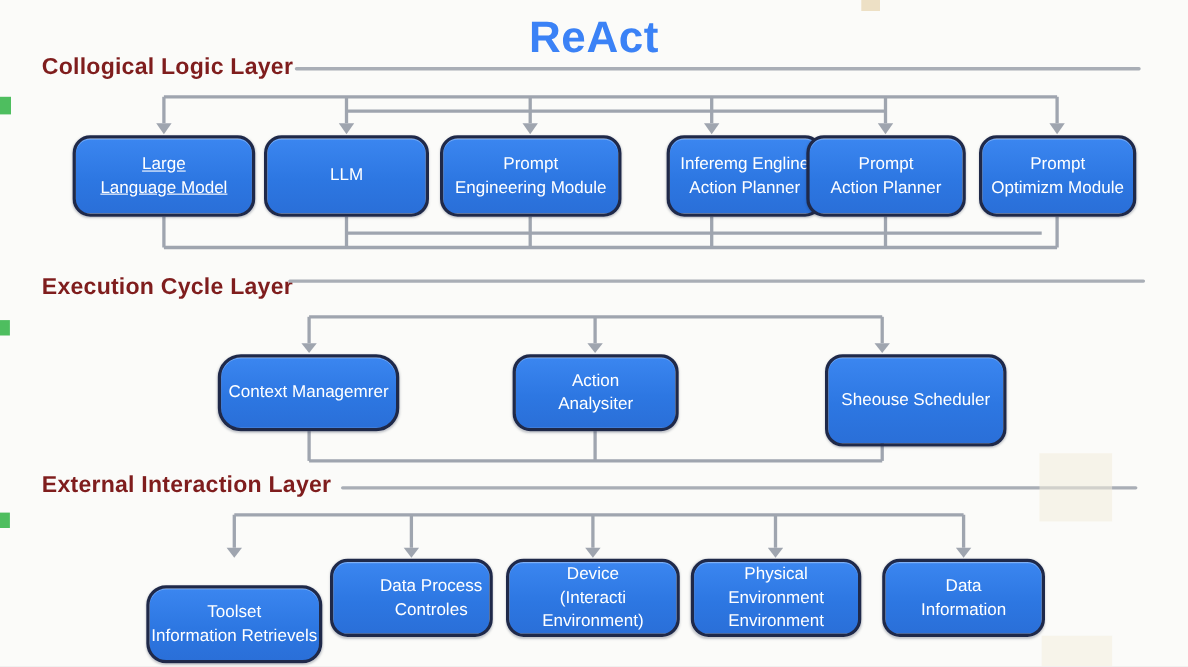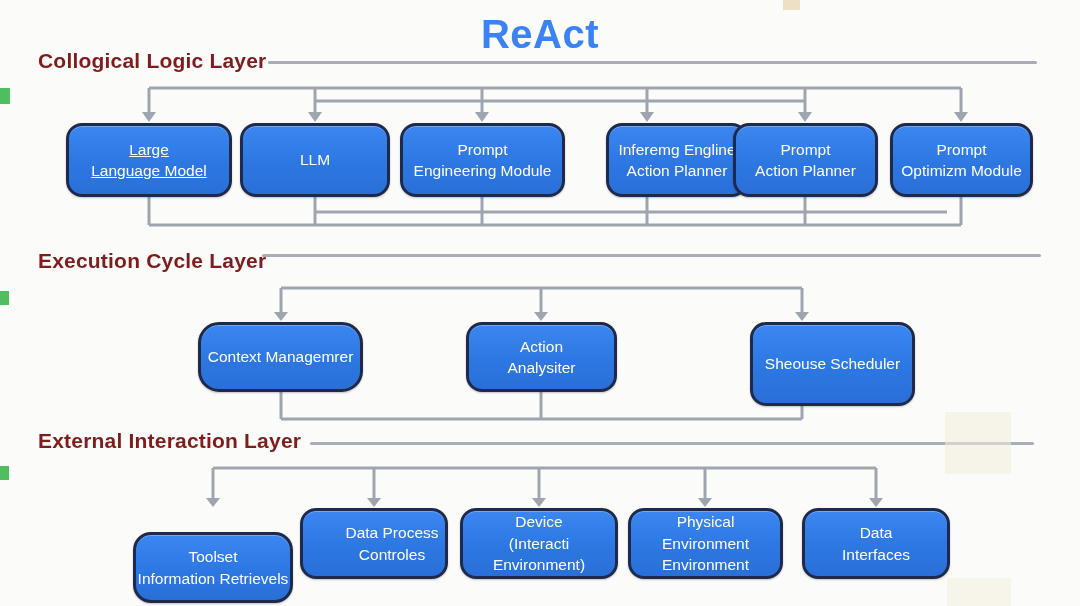--- a/index.html
+++ b/index.html
@@ -130,21 +130,21 @@
 
   <div class="node" style="left:133px;top:532px;width:160px;height:71px;border-radius:18px;">Toolset
 Information Retrievels</div>
   <div class="node" style="left:300px;top:508px;width:148px;height:71px;padding-left:36px;">Data Process
 Controles</div>
   <div class="node" style="left:460px;top:508px;width:158px;height:71px;">Device
 (Interacti Environment)</div>
   <div class="node" style="left:628px;top:508px;width:155px;height:71px;">Physical Environment
 Environment</div>
   <div class="node" style="left:802px;top:508px;width:148px;height:71px;">Data
-Interfaces</div>
+Information</div>
 
   <div class="artifact" style="left:0;top:88px;width:10px;height:16px;background:#2fb344;opacity:.85;"></div>
   <div class="artifact" style="left:0;top:291px;width:9px;height:14px;background:#2fb344;opacity:.85;"></div>
   <div class="artifact" style="left:0;top:466px;width:9px;height:14px;background:#2fb344;opacity:.85;"></div>
   <div class="artifact" style="left:783px;top:0;width:17px;height:10px;background:#ead9b8;opacity:.8;"></div>
   <div class="artifact" style="left:945px;top:412px;width:66px;height:62px;background:#f3eddc;opacity:.55;"></div>
   <div class="artifact" style="left:947px;top:578px;width:64px;height:28px;background:#f3eddc;opacity:.5;"></div>
 
 </div>
 

